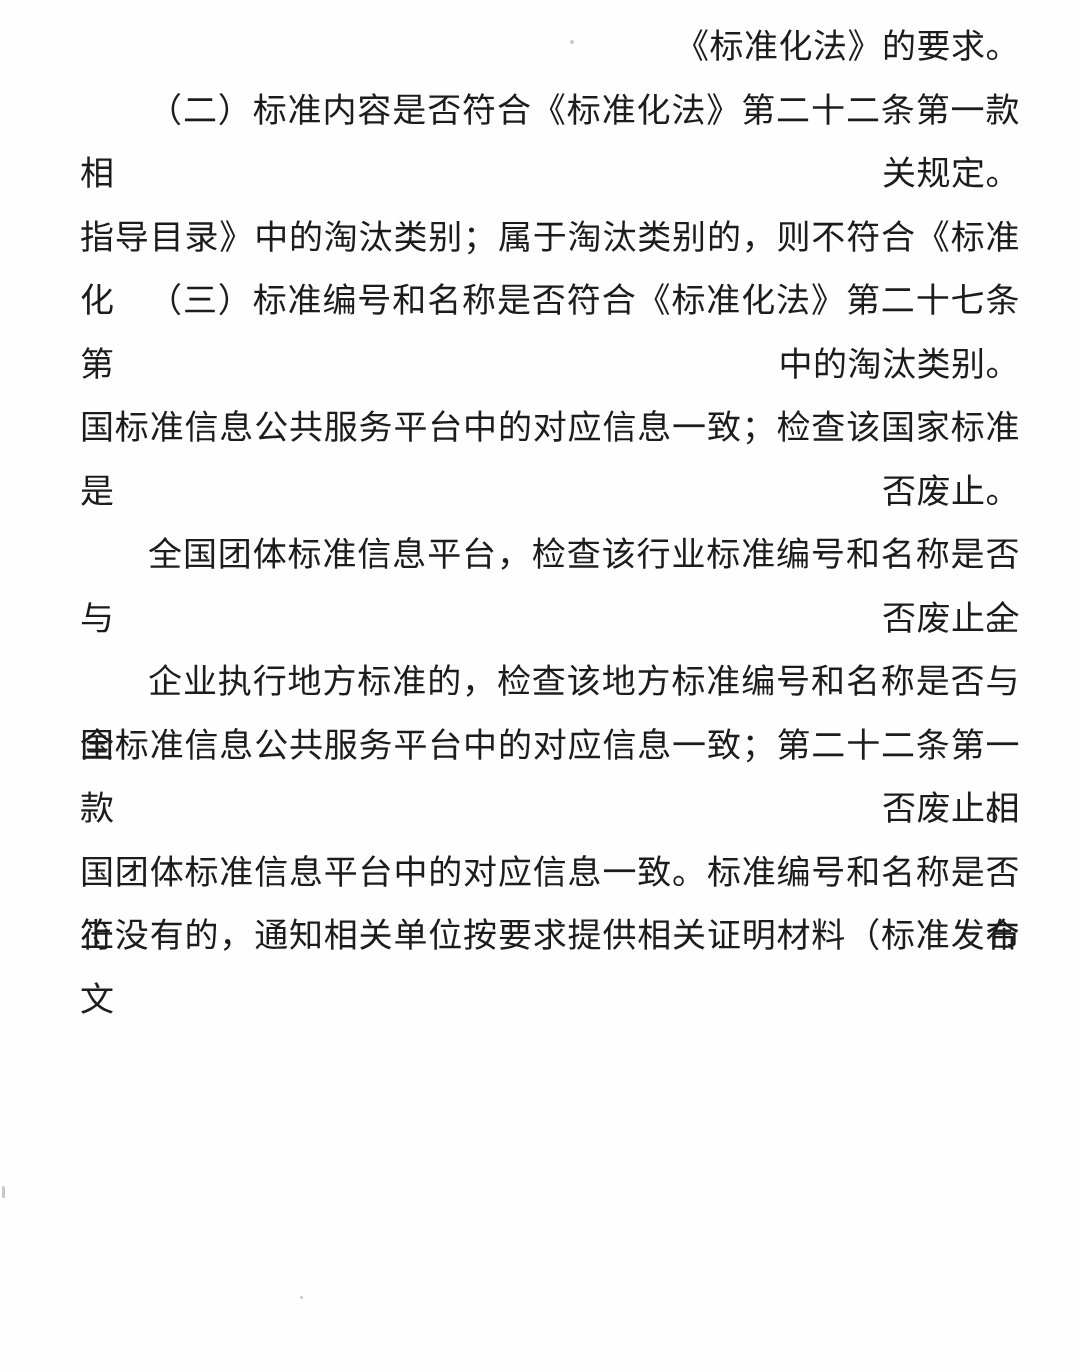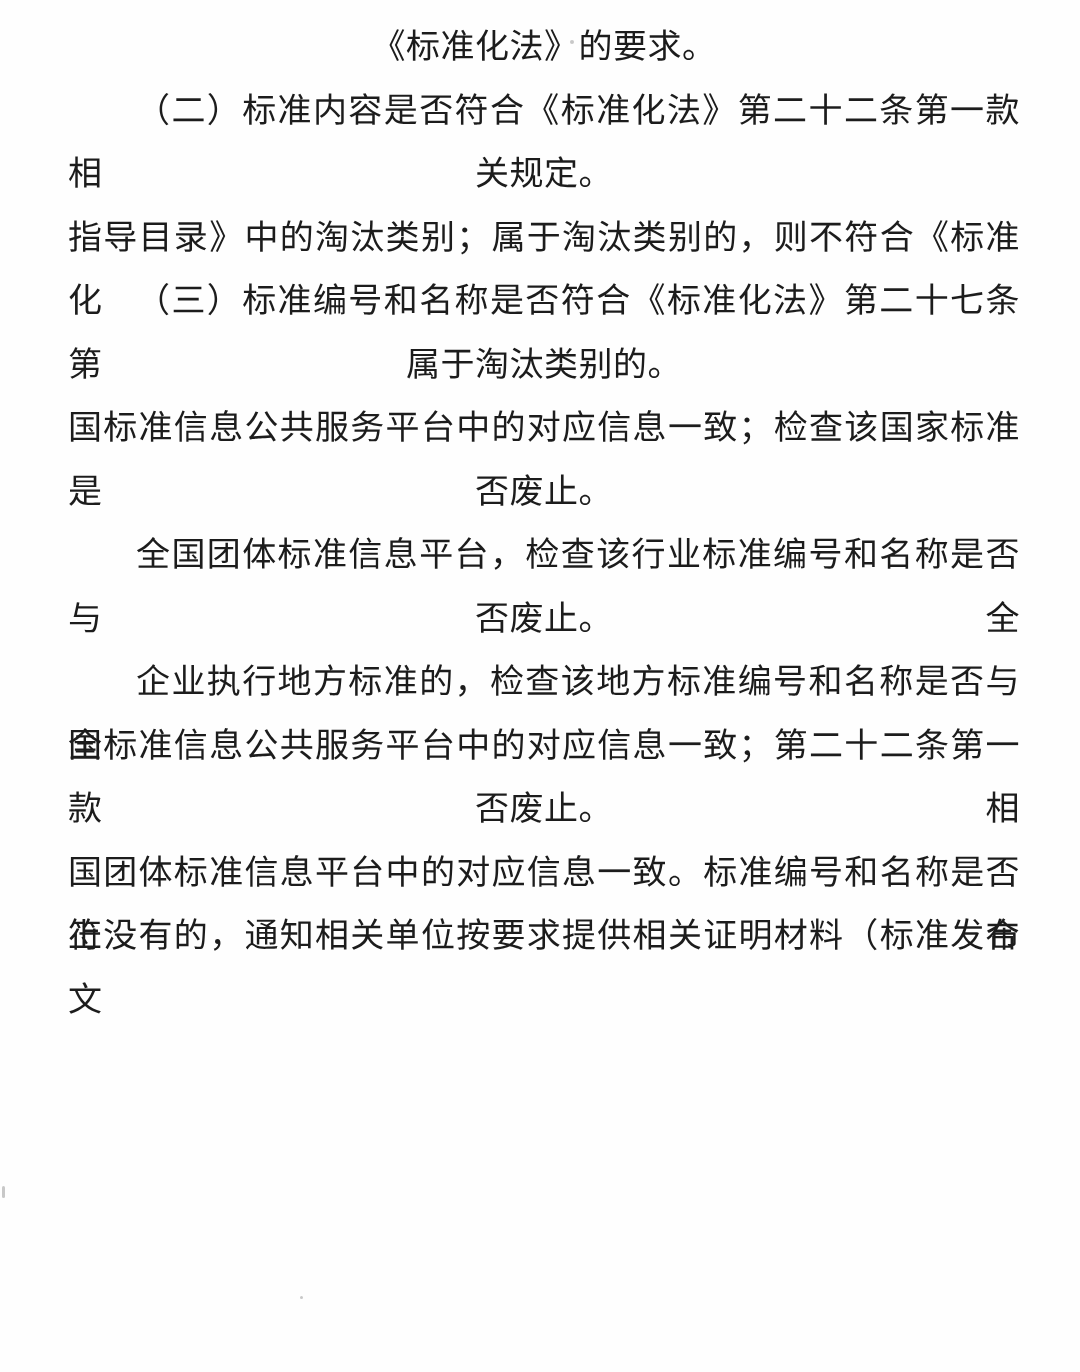--- a/index.html
+++ b/index.html
@@ -25,29 +25,30 @@
     top: 15px;
     left: 68px;
     width: 952px;
   }
   .line {
     height: 63.5px;
     line-height: 63.5px;
     font-size: 34px;
     color: #1c1c1c;
     white-space: nowrap;
-    text-align: center;
+    text-align: right;
     letter-spacing: 0.5px;
     -webkit-font-smoothing: antialiased;
   }
   .line.justify {
     white-space: normal;
     text-align: justify;
     text-align-last: justify;
     text-justify: inter-character;
+    margin-left: 12px;
   }
   .line.indent {
     text-indent: 68px;
   }
   
   .speck {
     position: absolute;
     background: #9a9a9a;
     border-radius: 50%;
     opacity: 0.55;
@@ -59,21 +60,21 @@
 </head>
 <body>
 
 <div class="page">
   <div class="text-block">
       <div class="line">《标准化法》的要求。</div>
       <div class="line indent justify">（二）标准内容是否符合《标准化法》第二十二条第一款相</div>
       <div class="line">关规定。</div>
       <div class="line justify">指导目录》中的淘汰类别；属于淘汰类别的，则不符合《标准化</div>
       <div class="line indent justify">（三）标准编号和名称是否符合《标准化法》第二十七条第</div>
-      <div class="line">属于淘汰类别的。</div>
+      <div class="line">中的淘汰类别。</div>
       <div class="line justify">国标准信息公共服务平台中的对应信息一致；检查该国家标准是</div>
       <div class="line">否废止。</div>
       <div class="line indent justify">全国团体标准信息平台，检查该行业标准编号和名称是否与全</div>
       <div class="line">否废止。</div>
       <div class="line indent justify">企业执行地方标准的，检查该地方标准编号和名称是否与全</div>
       <div class="line justify">国标准信息公共服务平台中的对应信息一致；第二十二条第一款相</div>
       <div class="line">否废止。</div>
       <div class="line justify">国团体标准信息平台中的对应信息一致。标准编号和名称是否符合</div>
       <div class="line justify">上没有的，通知相关单位按要求提供相关证明材料（标准发布文</div>
     </div>

